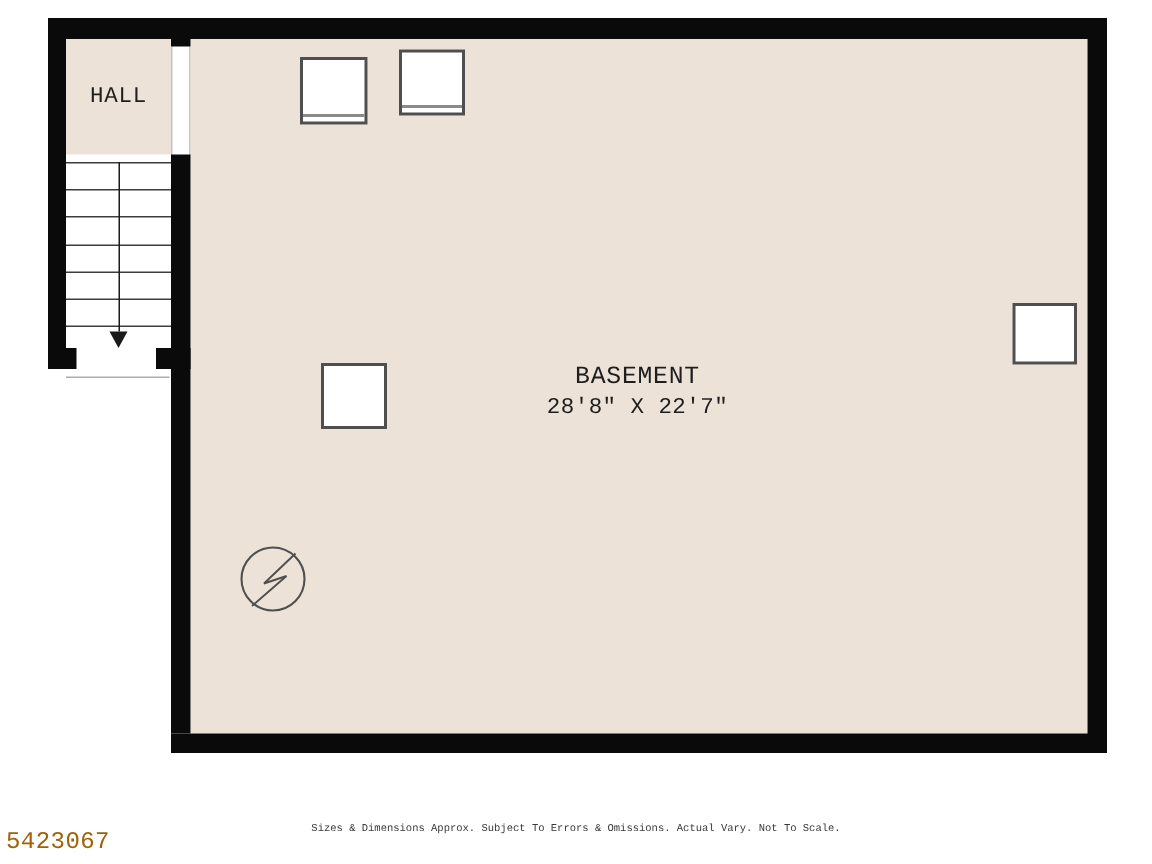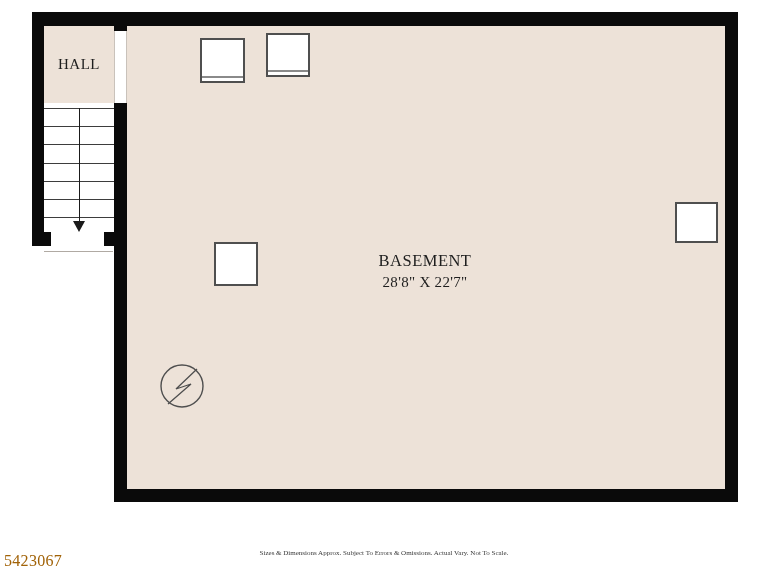--- a/index.html
+++ b/index.html
@@ -1,34 +1,34 @@
 <!DOCTYPE html>
 <html style="--background: #FFFFFF; --floor: #EDE2D8; --wall: #0A0A0A; --line: #4F4F4F;"><head>
 <meta charset="utf-8">
 <style>
   html,body { margin:0; padding:0; background:#fff; }
   .canvas {
     position:relative; width:744px; height:576px; background:var(--background,#fff);
-    font-family:Liberation Serif, serif; overflow:hidden;
+    font-family:Liberation Mono, monospace; overflow:hidden;
   }
   .floor { position:absolute; background:var(--floor,#EDE2D8); z-index:1; }
   .doorway { position:absolute; background:#fff; border-left:1px solid #c9c2bb; border-right:1px solid #c9c2bb; z-index:2; }
   .wall { position:absolute; background:var(--wall,#0A0A0A); z-index:6; }
   .stairs { position:absolute; background:#fff; z-index:2; }
   .tread { position:absolute; left:0; right:0; height:1px; background:#3d3d3d; }
   .stair-centerline { position:absolute; left:35px; top:5px; width:1px; height:113px; background:#1a1a1a; }
   .stair-arrowhead { position:absolute; left:29px; top:118px; width:0; height:0;
     border-left:6px solid transparent; border-right:6px solid transparent; border-top:11px solid #1a1a1a; }
   .landing { position:absolute; background:#fff; border-bottom:1px solid #b0aaa3; z-index:2; }
   .sq { position:absolute; background:#fff; border:2px solid var(--line,#4f4f4f); z-index:3; }
   .appliance-door { position:absolute; left:0; right:0; bottom:3px; height:0; border-top:2px solid #8a8a8a; }
   .symbol-svg { position:absolute; z-index:3; }
   .room-label { position:absolute; z-index:4; color:#1e1e1e; text-align:center; }
   .hall-label { left:44px; top:56px; width:70px; font-size:15px; letter-spacing:0.5px; }
-  .basement-label-block { left:325px; top:251px; width:200px; }
+  .basement-label-block { left:325px; top:241px; width:200px; }
   .basement-name { font-size:16.5px; letter-spacing:0.5px; }
   .basement-dims { font-size:15px; margin-top:3px; letter-spacing:0.3px; }
   .disclaimer { position:absolute; left:0; top:549px; width:768px; text-align:center;
     font-size:7px; color:#3a3a3a; z-index:4; }
   .listing-id { position:absolute; left:4px; top:552px; font-size:16px; color:#a16207;
     letter-spacing:0.3px; z-index:4; }
 </style>
 </head>
 <body>
 

